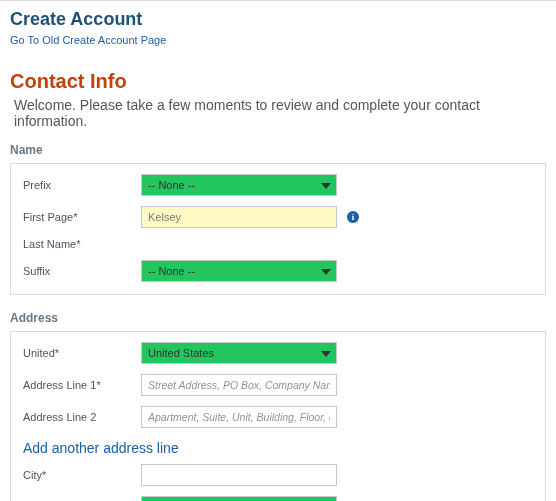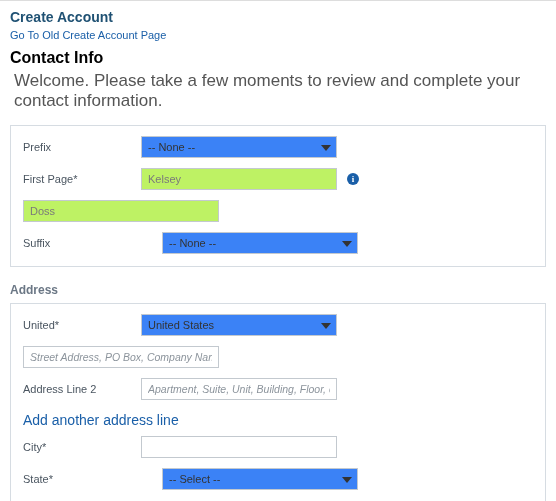--- a/index.html
+++ b/index.html
@@ -13,59 +13,59 @@
   .top-rule {
     height: 1px;
     background: #ddd;
     margin: 0;
   }
   .page {
     padding: 6px 10px 20px 10px;
   }
   h1.page-title {
     color: #1f5173;
-    font-size: 14px;
+    font-size: 18px;
     font-weight: 600;
     margin: 2px 0 4px 0;
   }
   a.old-link {
     color: #1a5fa8;
     font-size: 11px;
     text-decoration: none;
     display: inline-block;
     margin: 0 0 8px 0;
   }
   h2.section-title {
-    color: #000000;
-    font-size: 16px;
+    color: #c2410c;
+    font-size: 20px;
     font-weight: 600;
-    margin: 0 0 4px 0;
+    margin: 16px 0 4px 0;
   }
   p.welcome {
     color: #555;
-    font-size: 17px;
+    font-size: 14px;
     margin: 0 0 14px 4px;
   }
   .group-header {
     color: #6b7785;
     font-size: 12px;
     font-weight: 600;
     margin: 6px 0 6px 0;
   }
   .group-box {
     border: 1px solid #d6dce2;
     padding: 10px 12px 12px 12px;
     margin-bottom: 16px;
   }
   .row {
     display: flex;
     align-items: center;
     margin-bottom: 10px;
   }
-  .row:last-child { margin-bottom: 0; gap: 21px; }
+  .row:last-child { margin-bottom: 0; }
   .label {
     width: 118px;
     color: #4a5560;
     font-size: 11px;
     flex-shrink: 0;
   }
   .field {
     position: relative;
     display: flex;
     align-items: center;
@@ -73,39 +73,39 @@
   input.text, .select-wrap select {
     width: 196px;
     height: 22px;
     border: 1px solid #c3c9cf;
     font-size: 11px;
     padding: 2px 6px;
     background: #fff;
     color: #333;
   }
   input.text.readonly {
-    background: #bef264;
+    background: #fef9c3;
     color: #7a7a7a;
   }
   input.text::placeholder {
     color: #8c949c;
     font-style: italic;
     font-size: 10.5px;
   }
   .select-wrap {
     position: relative;
     width: 196px;
   }
   .select-wrap select {
     appearance: none;
     -webkit-appearance: none;
     width: 100%;
     padding-right: 22px;
     color: #333;
-    background: #3b82f6;
+    background: #22c55e;
   }
   .select-wrap::after {
     content: "";
     position: absolute;
     right: 6px;
     top: 50%;
     margin-top: -2px;
     width: 0; height: 0;
     border-left: 5px solid transparent;
     border-right: 5px solid transparent;
@@ -140,20 +140,21 @@
 
 <div class="page">
 
   <h1 class="page-title">Create Account</h1>
   <a href="#" class="old-link">Go To Old Create Account Page</a>
 
   <h2 class="section-title">Contact Info</h2>
   <p class="welcome">Welcome. Please take a few moments to review and complete your contact information.</p>
 
   
+  <div class="group-header">Name</div>
   <div class="group-box">
 
     <div class="row">
       <div class="label">Prefix</div>
       <div class="field">
         <div class="select-wrap">
           <select>
             <option>-- None --</option>
           </select>
         </div>
@@ -163,23 +164,21 @@
     <div class="row">
       <div class="label">First Page*</div>
       <div class="field">
         <input class="text readonly" type="text" readonly="" value="Kelsey" style="">
         <span class="info-icon">i</span>
       </div>
     </div>
 
 
     <div class="row">
-      <div class="field">
-        <input class="text readonly" type="text" readonly="" value="Doss" style="">
-      </div>
+      <div class="label">Last Name*</div>
     </div>
 
     <div class="row">
       <div class="label">Suffix</div>
       <div class="field">
         <div class="select-wrap">
           <select>
             <option>-- None --</option>
           </select>
         </div>
@@ -197,20 +196,21 @@
       <div class="field">
         <div class="select-wrap">
           <select>
             <option>United States</option>
           </select>
         </div>
       </div>
     </div>
 
     <div class="row">
+      <div class="label">Address Line 1*</div>
       <div class="field">
         <input class="text" type="text" placeholder="Street Address, PO Box, Company Name, c/" style="">
       </div>
     </div>
 
     <div class="row">
       <div class="label">Address Line 2</div>
       <div class="field">
         <input class="text" type="text" placeholder="Apartment, Suite, Unit, Building, Floor, etc." style="">
       </div>

